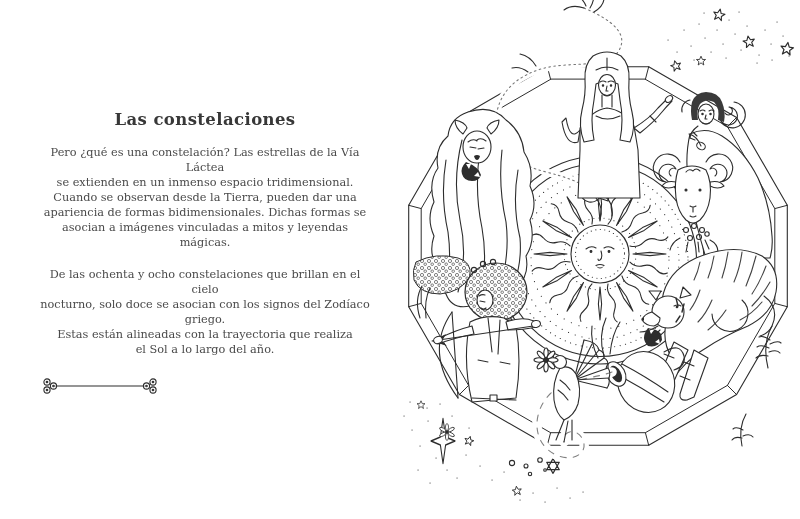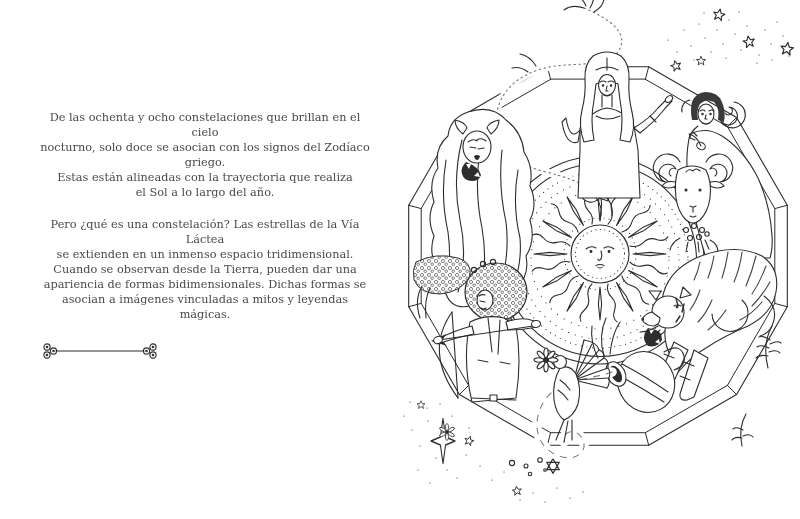--- a/index.html
+++ b/index.html
@@ -14,29 +14,30 @@
   .ink{stroke:#2d2d2d;fill:none;stroke-width:1.1;stroke-linecap:round;stroke-linejoin:round;}
   .inkfill{fill:#2d2d2d;stroke:none;}
   .white{fill:#ffffff;stroke:#2d2d2d;stroke-width:1.1;stroke-linejoin:round;}
 </style>
 </head>
 <body>
 
 <div class="spread">
 
   <div class="left-page">
-    <p class="para">De las ochenta y ocho constelaciones que brillan en el cielo
-nocturno, solo doce se asocian con los signos del Zodíaco griego.
-Estas están alineadas con la trayectoria que realiza
-el Sol a lo largo del año.</p>
+    <h1 class="page-title">Las constelaciones</h1>
     <p class="para">Pero ¿qué es una constelación? Las estrellas de la Vía Láctea
 se extienden en un inmenso espacio tridimensional.
 Cuando se observan desde la Tierra, pueden dar una
 apariencia de formas bidimensionales. Dichas formas se
 asocian a imágenes vinculadas a mitos y leyendas mágicas.</p>
+    <p class="para">De las ochenta y ocho constelaciones que brillan en el cielo
+nocturno, solo doce se asocian con los signos del Zodíaco griego.
+Estas están alineadas con la trayectoria que realiza
+el Sol a lo largo del año.</p>
     <svg class="divider" width="120" height="24" viewBox="0 0 120 24">
       <g class="ink" stroke-width="1">
         <line x1="16" y1="12" x2="104" y2="12"></line>
         <circle cx="7" cy="8" r="3.1"></circle>
           <circle cx="7" cy="16" r="3.1"></circle>
           <circle cx="13.5" cy="12" r="3.1"></circle>
         <circle cx="113" cy="8" r="3.1"></circle>
           <circle cx="113" cy="16" r="3.1"></circle>
           <circle cx="106.5" cy="12" r="3.1"></circle>
         <circle cx="7" cy="8" r="0.8"></circle>

